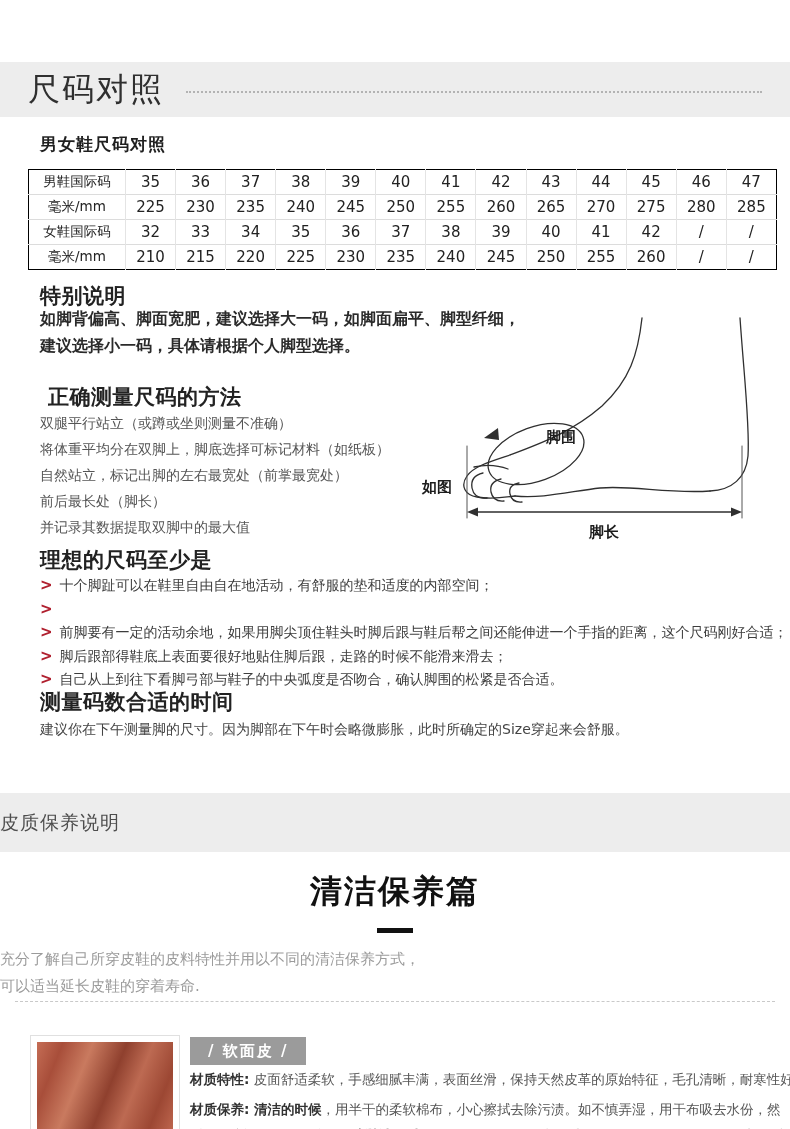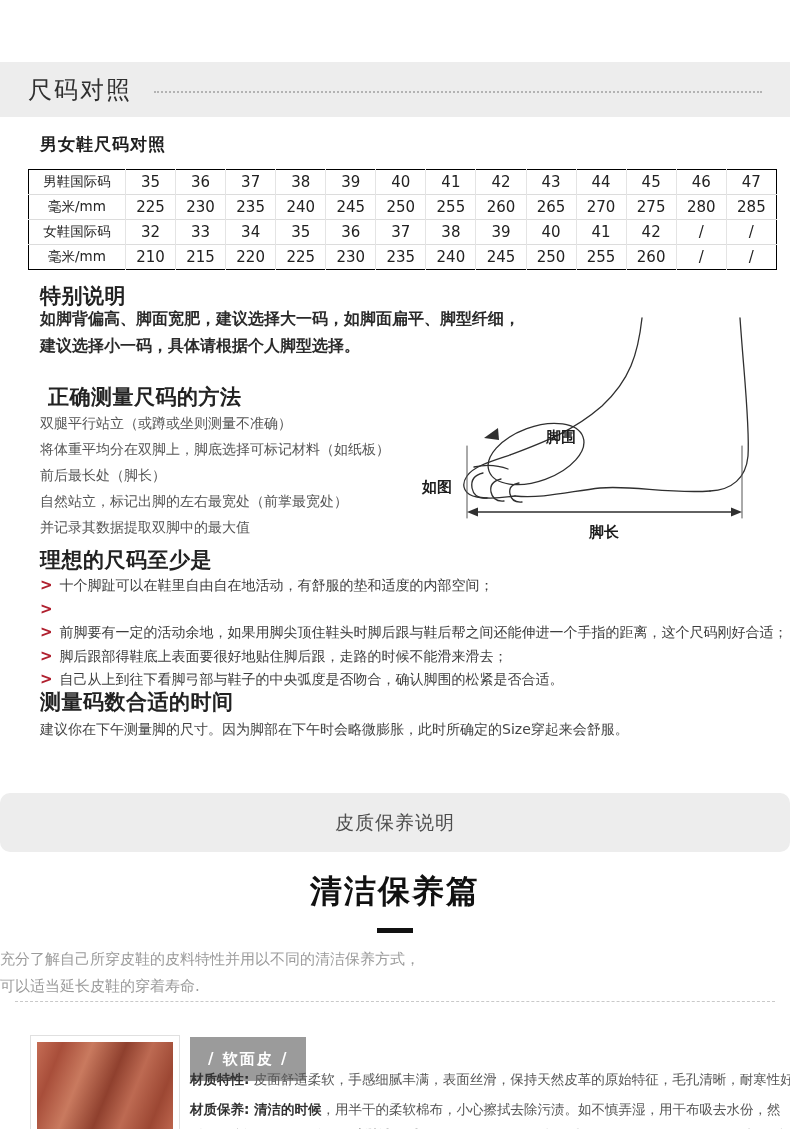--- a/index.html
+++ b/index.html
@@ -2,23 +2,23 @@
 <html><head>
 <meta charset="utf-8">
 <style>
   html,body{margin:0;padding:0;}
   body{background:#fff;font-family:"DejaVu Sans","Liberation Sans",sans-serif;color:#333;}
   .page{position:relative;width:790px;height:1129px;background:#fff;overflow:hidden;}
 
   
   .band{position:absolute;left:0;right:0;background:#ededed;display:flex;align-items:center;}
   .band1{top:62px;height:55px;padding:0 28px;box-sizing:border-box;}
-  .band1 .band-title{font-size:24px;color:#2f2f2f;letter-spacing:2px;font-weight:400;}
+  .band1 .band-title{font-size:32px;color:#2f2f2f;letter-spacing:2px;font-weight:400;}
   .band1 .dotline{flex:1;margin-left:22px;border-bottom:2px dotted #b3b3b3;height:0;transform:translateY(2px);}
-  .band2{top:793px;height:59px;justify-content:center;border-radius:10px;}
+  .band2{top:793px;height:59px;}
   .band2 .band-title{font-size:19px;color:#4d4d4d;letter-spacing:1px;font-weight:400;}
 
   
   .table-title{position:absolute;left:40px;top:133px;font-size:17px;font-weight:700;color:#1f1f1f;letter-spacing:1px;}
   table.size{position:absolute;left:28px;top:169px;width:749px;border-collapse:collapse;table-layout:fixed;
              border:1px solid #000000;background:#fff;}
   table.size th,table.size td{height:24px;text-align:center;vertical-align:middle;font-weight:400;padding:0;}
   table.size th{width:96px;font-size:13.5px;color:#222;}
   table.size td{font-size:15px;color:#222;border-left:1px solid #e4e4e4;}
   table.size tr + tr th, table.size tr + tr td{border-top:1px solid #dcdcdc;}
@@ -49,21 +49,21 @@
   .title-bar{position:absolute;left:377px;top:928px;width:36px;height:5px;background:#111;}
   .care-intro{position:absolute;left:0;right:0;top:946px;font-size:15px;color:#9b9b9b;
               line-height:27px;white-space:pre-line;}
   .dash-sep{position:absolute;left:15px;right:15px;top:1001px;border-top:1px dashed #c9c9c9;}
 
   
   .swatch{position:absolute;left:30px;top:1035px;width:136px;height:130px;border:1px solid #e0e0e0;
           background:#fff;padding:6px;}
   .swatch-tex{width:100%;height:100%;
       background:linear-gradient(112deg,#c56d55 0%,#a84e3a 14%,#c97a5f 30%,#8f402e 48%,#bd6a52 62%,#9c4733 78%,#c06850 92%,#a04834 100%);}
-  .leather-name{position:absolute;left:190px;top:1037px;height:28px;line-height:28px;padding:8px 18px;
+  .leather-name{position:absolute;left:190px;top:1037px;height:28px;line-height:28px;padding:0 18px;
                 background:#9b9b9b;color:#fff;font-size:15px;font-weight:700;letter-spacing:2px;}
   .feature-para{position:absolute;left:190px;top:1071px;width:600px;font-size:13.5px;color:#555;white-space:nowrap;}
   .care-para{position:absolute;left:190px;top:1096px;width:594px;font-size:13.5px;color:#555;line-height:26px;}
   .plabel{font-weight:700;color:#333;}
   .pbold{font-weight:700;color:#333;}
 </style>
 </head>
 <body>
 
 <div class="page">
@@ -144,22 +144,22 @@
   </table>
 
   <div class="h-bold" style="top:282px;">特别说明</div>
   <div class="special-para">如脚背偏高、脚面宽肥，建议选择大一码，如脚面扁平、脚型纤细，
 建议选择小一码，具体请根据个人脚型选择。</div>
 
   <div class="h-bold" style="top:383px;margin-left:8px;">正确测量尺码的方法</div>
   <div class="method-lines">
     <div>双腿平行站立（或蹲或坐则测量不准确）</div>
     <div>将体重平均分在双脚上，脚底选择可标记材料（如纸板）</div>
+    <div>自然站立，标记出脚的左右最宽处（前掌最宽处）</div>
     <div>前后最长处（脚长）</div>
-    <div>自然站立，标记出脚的左右最宽处（前掌最宽处）</div>
     <div>并记录其数据提取双脚中的最大值</div>
   </div>
 
   <svg class="foot-svg" width="368" height="224" viewBox="0 0 368 224">
 
     <path d="M222,2 C218,38 210,64 182,90 C152,116 122,127 90,139"></path>
 
     <path d="M320,2 C324,60 330,110 328,140 C326,162 312,174 290,175"></path>
 
     <path d="M290,175 C248,178 212,169 180,172 C152,175 122,183 95,180"></path>

